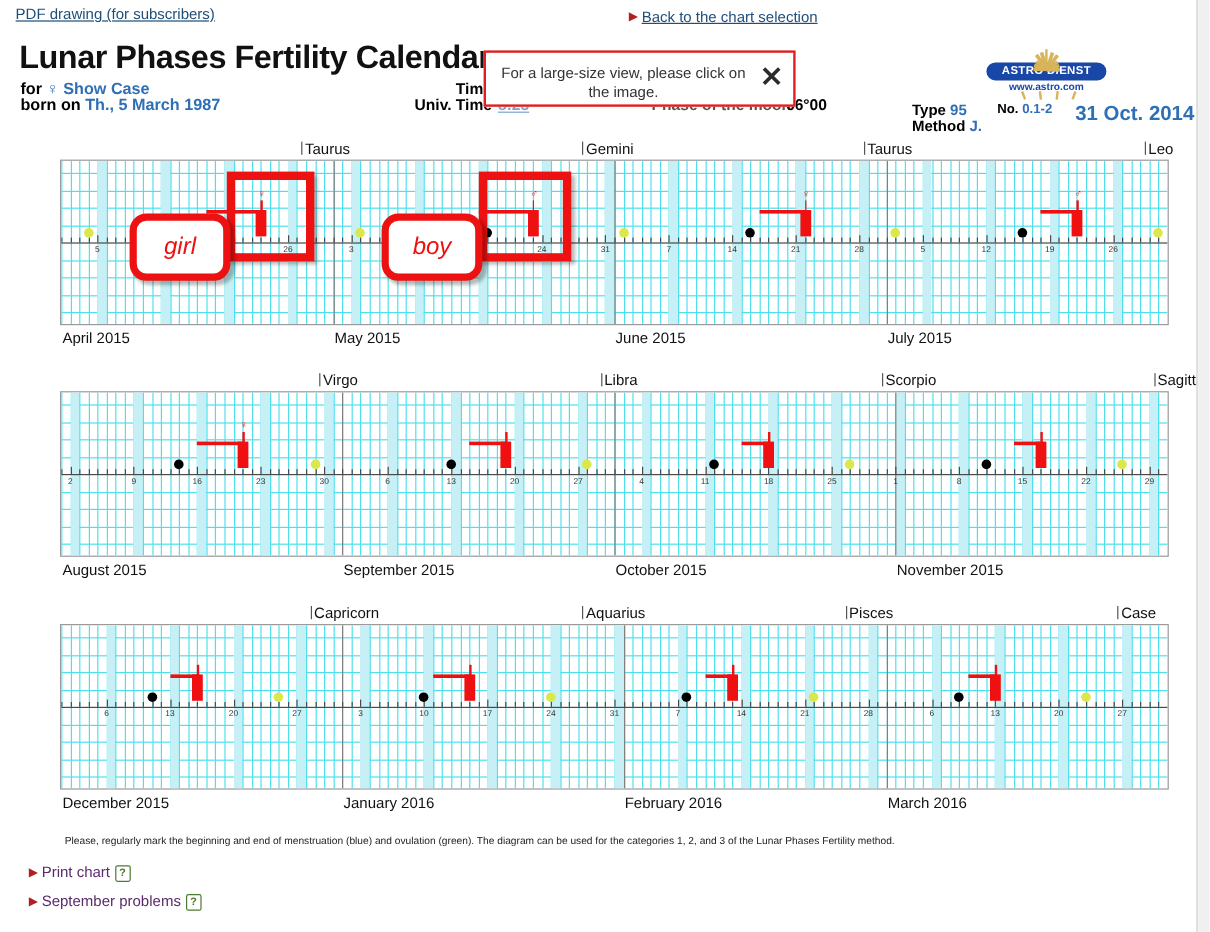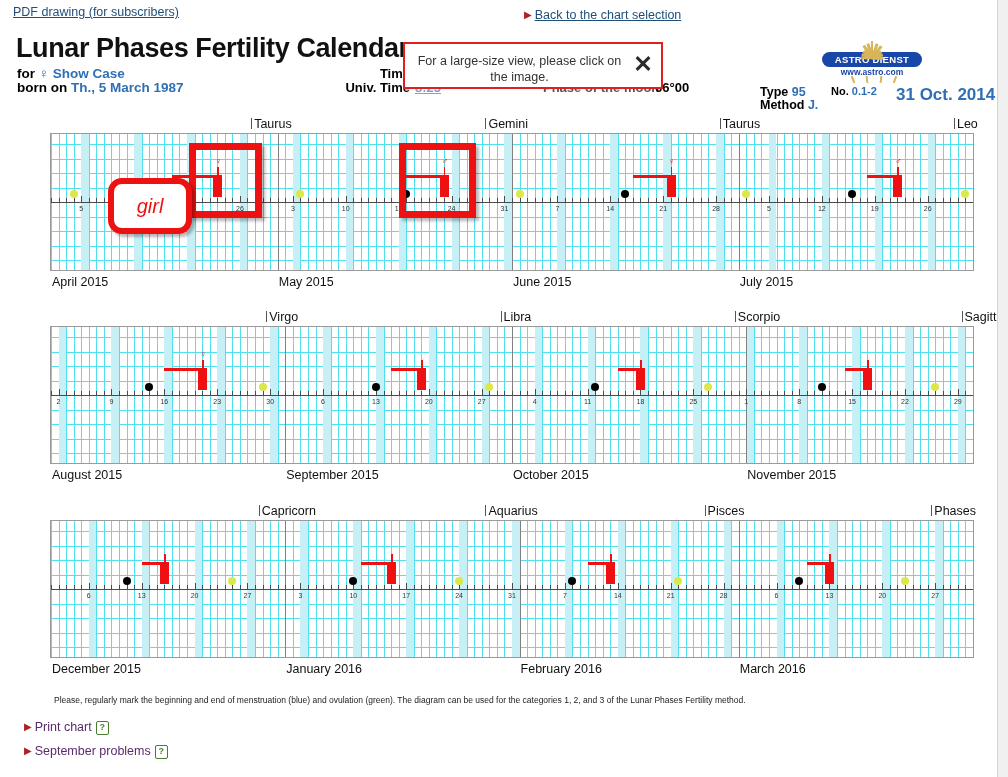--- a/index.html
+++ b/index.html
@@ -1137,36 +1137,39 @@
           </div>
           <div class="fert" style="left: 755.738px; top: 41px;">
             <div class="bar" style="width: 22.6721px;"></div>
             <div class="blk" style="left: 18.6721px;"></div>
             <div class="stem" style="left: 22.6721px; top: -8px;"></div>
           </div>
         </div>
         <div class="zlabel" style="left: 208.705px; top: -16px;"><span class="zbar"></span><span>Capricorn</span></div>
         <div class="zlabel" style="left: 435.426px; top: -16px;"><span class="zbar"></span><span>Aquarius</span></div>
         <div class="zlabel" style="left: 654.59px; top: -16px;"><span class="zbar"></span><span>Pisces</span></div>
-        <div class="zlabel" style="left: 881.311px; top: -16px;"><span class="zbar"></span><span>Phases</span></div>
+        <div class="zlabel" style="left: 881.311px; top: -16px;"><span class="zbar"></span><span>Case</span></div>
         <div class="mlabel" style="left: 2px; top: 142px;">December 2015</div>
         <div class="mlabel" style="left: 236.279px; top: 142px;">January 2016</div>
         <div class="mlabel" style="left: 470.557px; top: 142px;">February 2016</div>
         <div class="mlabel" style="left: 689.721px; top: 142px;">March 2016</div>
       </div>
     </div>
 
   <div class="foot" style="top:695px">Please, regularly mark the beginning and end of menstruation (blue) and ovulation (green). The diagram can be used for the categories 1, 2, and 3 of the Lunar Phases Fertility method.</div>
 
   <div class="botlink" style="top:720px">
     <span class="tri">▶</span><a href="#">Print chart</a><span class="qmark">?</span>
   </div>
   <div class="botlink" style="top:744px">
     <span class="tri">▶</span><a href="#">September problems</a><span class="qmark">?</span>
   </div>
 
 <div class="ann-box" style="left: 108px; top: 178px; width: 72px; height: 44px;">
       <span>girl</span>
     </div>
+    <div class="ann-box" style="left: 318px; top: 178px; width: 72px; height: 44px;">
+      <span>boy</span>
+    </div>
     <div class="ann-square" style="left: 189px; top: 143px; width: 73px; height: 75px;"></div>
     <div class="ann-square" style="left: 399px; top: 143px; width: 77px; height: 75px;"></div>
   </div>
 <div id="scrollbar"></div>
 
 </body></html>

